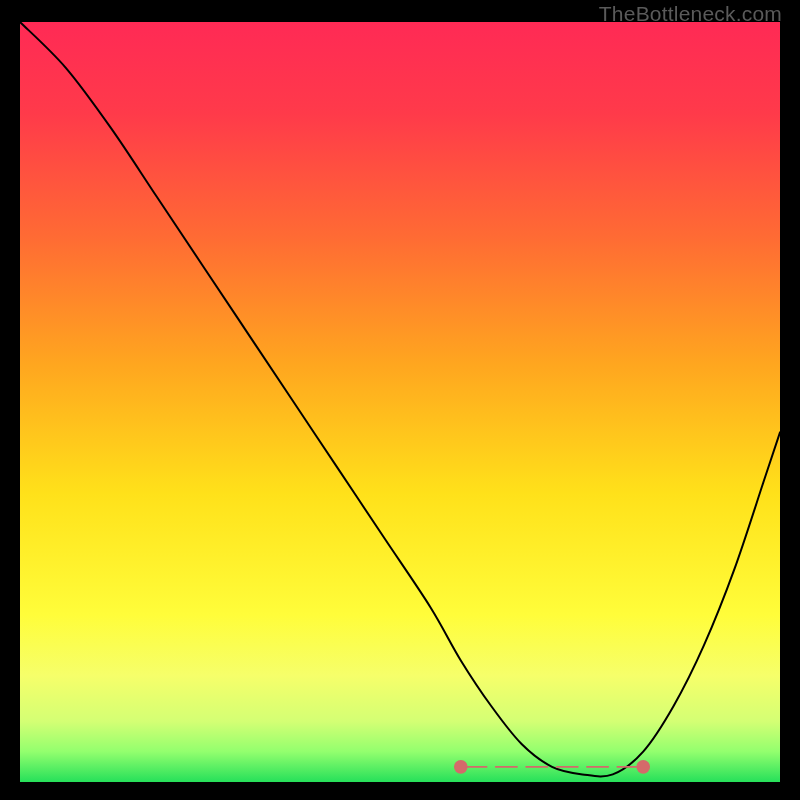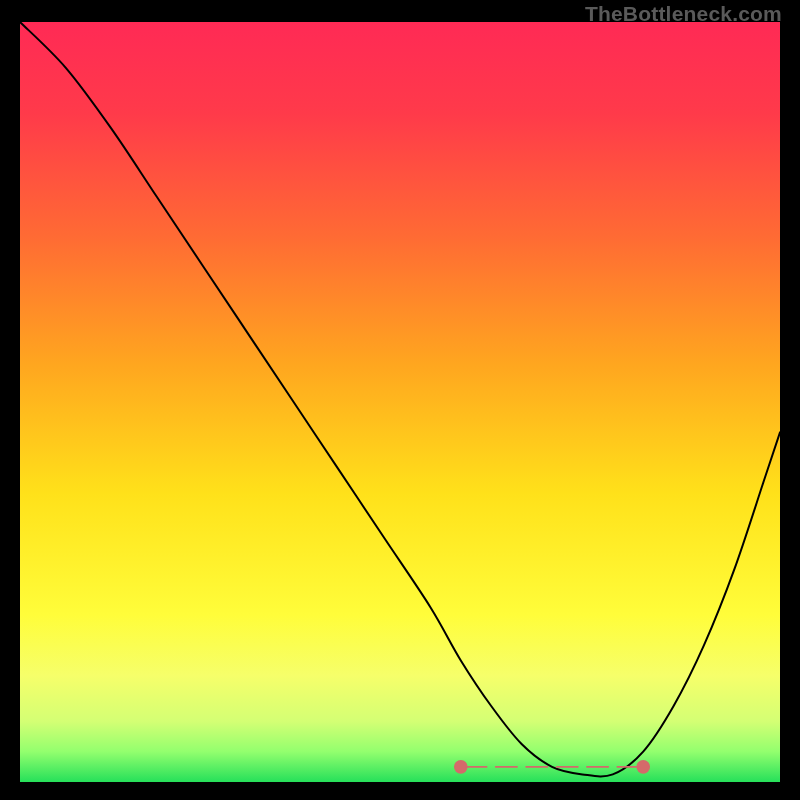--- a/index.html
+++ b/index.html
@@ -9,21 +9,21 @@
     width: 800px;
     height: 800px;
     background: #000;
   }
   .watermark {
     position: absolute;
     top: 2px;
     right: 18px;
     font-family: Arial, Helvetica, sans-serif;
     font-size: 21px;
-    font-weight: 700;
+    font-weight: 400;
     color: #5a5a5a;
     letter-spacing: 0.2px;
   }
   .plot {
     position: absolute;
     left: 20px;
     top: 22px;
     width: 760px;
     height: 760px;
   }

